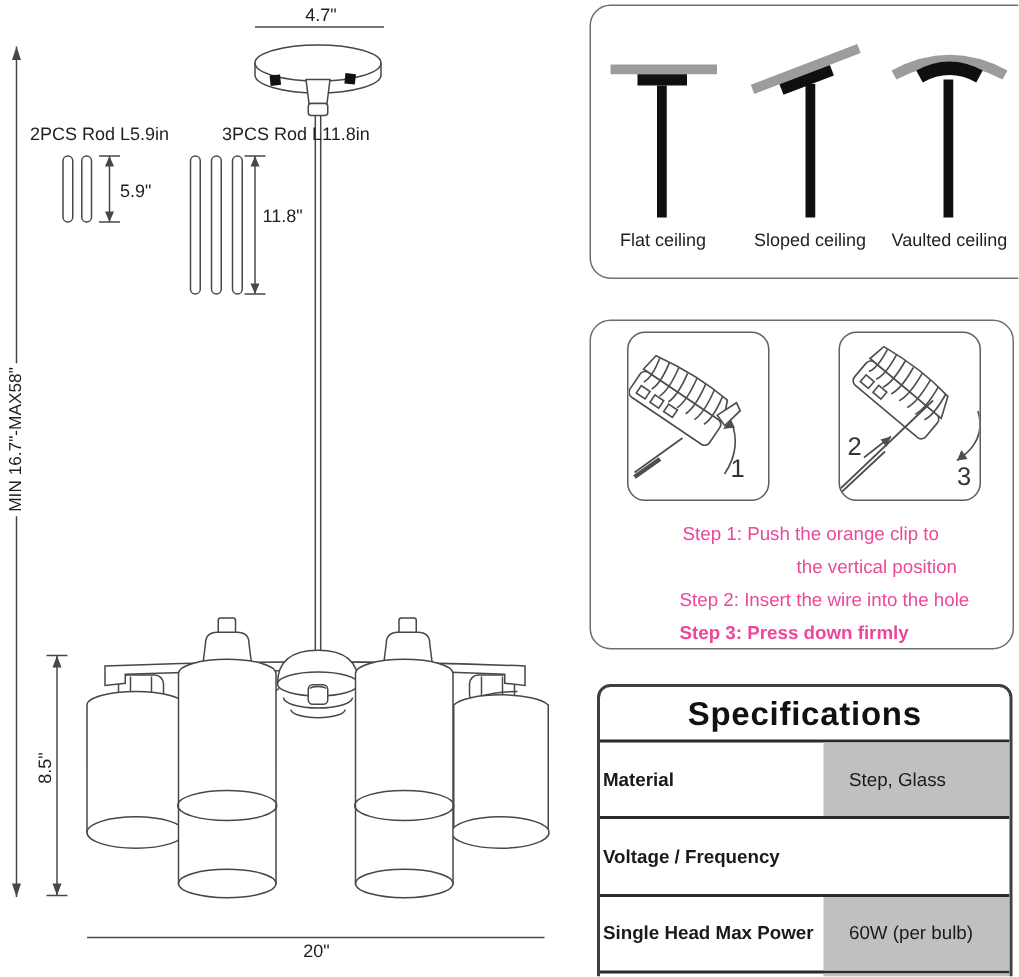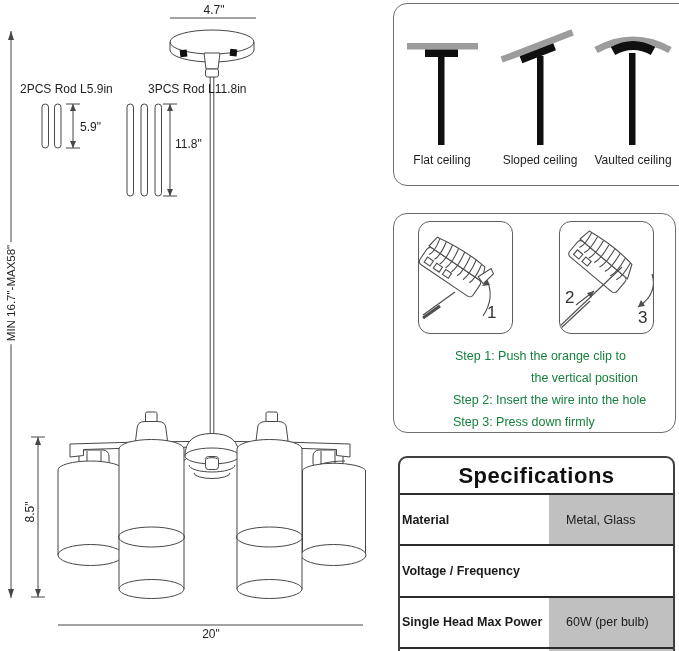--- a/index.html
+++ b/index.html
@@ -6,21 +6,21 @@
   body{font-family:"Liberation Sans","DejaVu Sans",sans-serif;color:#1f1f1f;}
   .stage{position:relative;width:679px;height:651px;background:#fff;overflow:hidden;}
   .abs{position:absolute;}
   .dimlabel{font-size:12px;color:#1f1f1f;white-space:nowrap;}
   .center{text-align:center;}
   .vert{transform:translate(-50%,-50%) rotate(-90deg);transform-origin:center;background:#fff;padding:2px 3px;}
   
   .rbox{position:absolute;border:1.6px solid #6f6f6f;border-radius:14px;background:#fff;box-sizing:border-box;}
   .icon-label{position:absolute;font-size:12px;color:#1f1f1f;white-space:nowrap;transform:translateX(-50%);}
   .panel{position:absolute;border:1.4px solid #5f5f5f;border-radius:12px;background:#fff;box-sizing:border-box;overflow:hidden;}
-  .stepline{position:absolute;font-size:12.5px;color:#15803d;white-space:nowrap;}
+  .stepline{position:absolute;font-size:12.5px;color:#ec4899;white-space:nowrap;}
   
   .specs{position:absolute;left:398px;top:456px;width:277px;height:244px;border:2px solid #3f3f3f;border-radius:9px;background:#fff;box-sizing:border-box;display:flex;flex-direction:column;overflow:hidden;}
   .specs-header{flex:0 0 35px;display:flex;align-items:center;justify-content:center;font-weight:bold;font-size:22px;letter-spacing:.5px;border-bottom:2px solid #2b2b2b;color:#111;}
   .spec-row{flex:1;display:flex;border-bottom:2px solid #2b2b2b;}
   .spec-row:last-child{border-bottom:none;}
   .spec-label{flex:0 0 149px;display:flex;align-items:center;padding-left:2px;font-weight:bold;font-size:12.5px;box-sizing:border-box;color:#1a1a1a;}
   .spec-value{flex:1;display:flex;align-items:center;padding-left:17px;font-size:12.5px;background:#c0c0c0;color:#1a1a1a;}
   svg{display:block;}
   text{font-family:"Liberation Sans","DejaVu Sans",sans-serif;}
 </style>
@@ -205,28 +205,28 @@
         <path d="M92,52 Q98,72 78,85"></path>
         <polygon points="78,85 85,84 81,78" fill="#4e4e4e" stroke="none"></polygon>
         <text x="5" y="81" font-size="17" fill="#333" stroke="none">2</text>
         <text x="78" y="101" font-size="17" fill="#333" stroke="none">3</text>
       </svg>
     </div>
 
     <div class="stepline" style="left:61px;top:135px;">Step 1: Push the orange clip to</div>
     <div class="stepline" style="left:93px;top:157px;margin-left:44px;">the vertical position</div>
     <div class="stepline" style="left:59px;top:179px;text-align:right;">Step 2: Insert the wire into the hole</div>
-    <div class="stepline" style="left:59px;top:201px;">Step 3: Press down firmly</div>
+    <div class="stepline" style="left:59px;top:201px;font-weight:bold;">Step 3: Press down firmly</div>
   </div>
 
   <div class="specs">
     <div class="specs-header">Specifications</div>
     <div class="spec-row">
       <div class="spec-label">Material</div>
-      <div class="spec-value">Metal, Glass</div>
+      <div class="spec-value">Step, Glass</div>
     </div>
     <div class="spec-row">
       <div class="spec-label">Voltage / Frequency</div>
     </div>
     <div class="spec-row">
       <div class="spec-label">Single Head Max Power</div>
       <div class="spec-value">60W (per bulb)</div>
     </div>
     <div class="spec-row">
       <div class="spec-label">Bulb Base</div>

